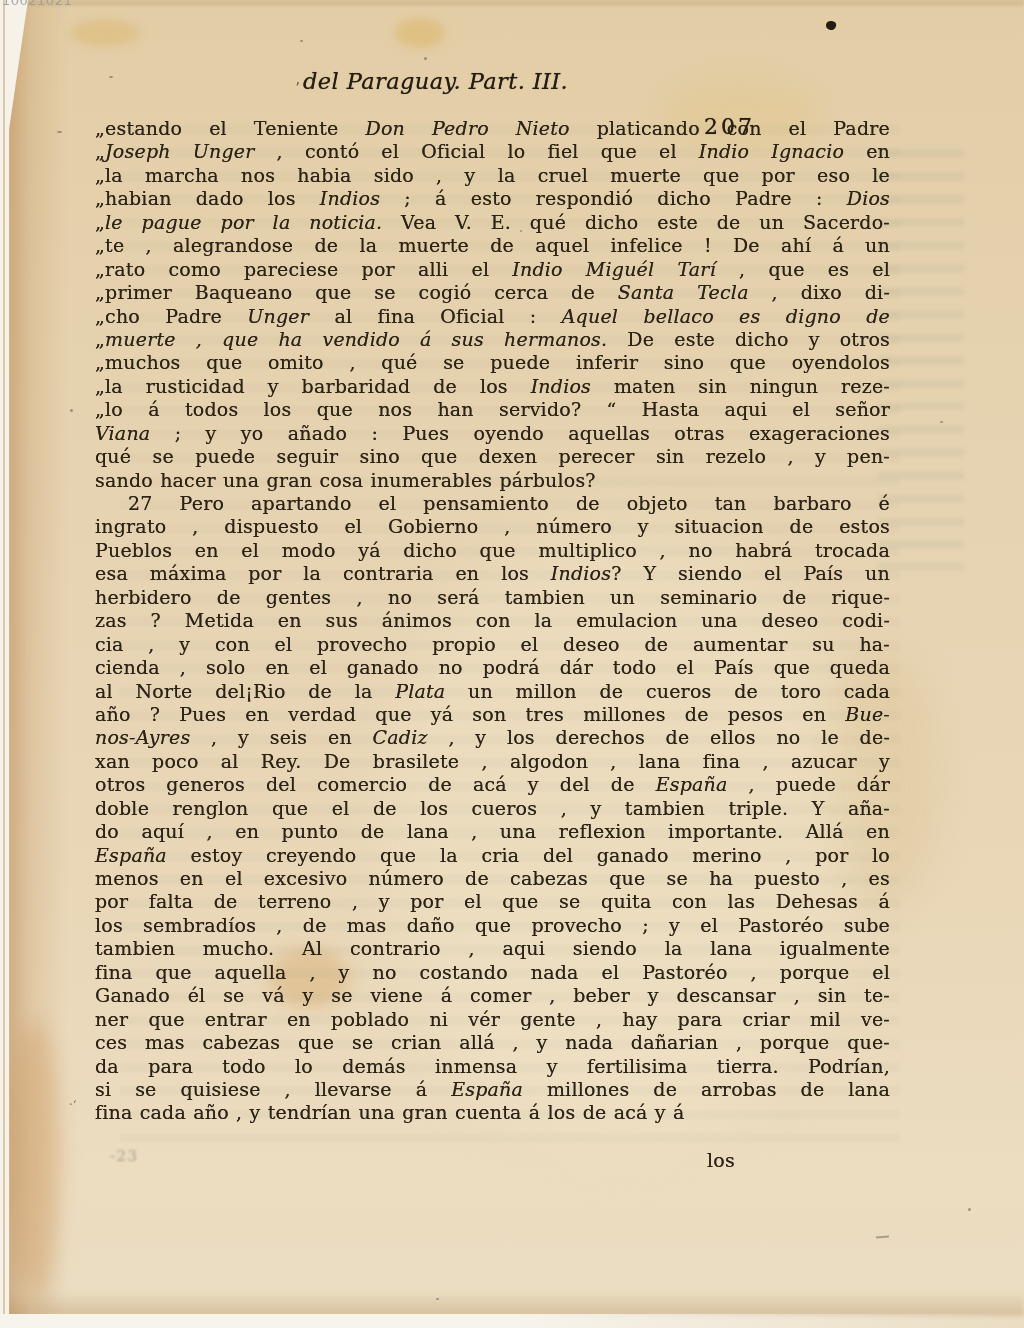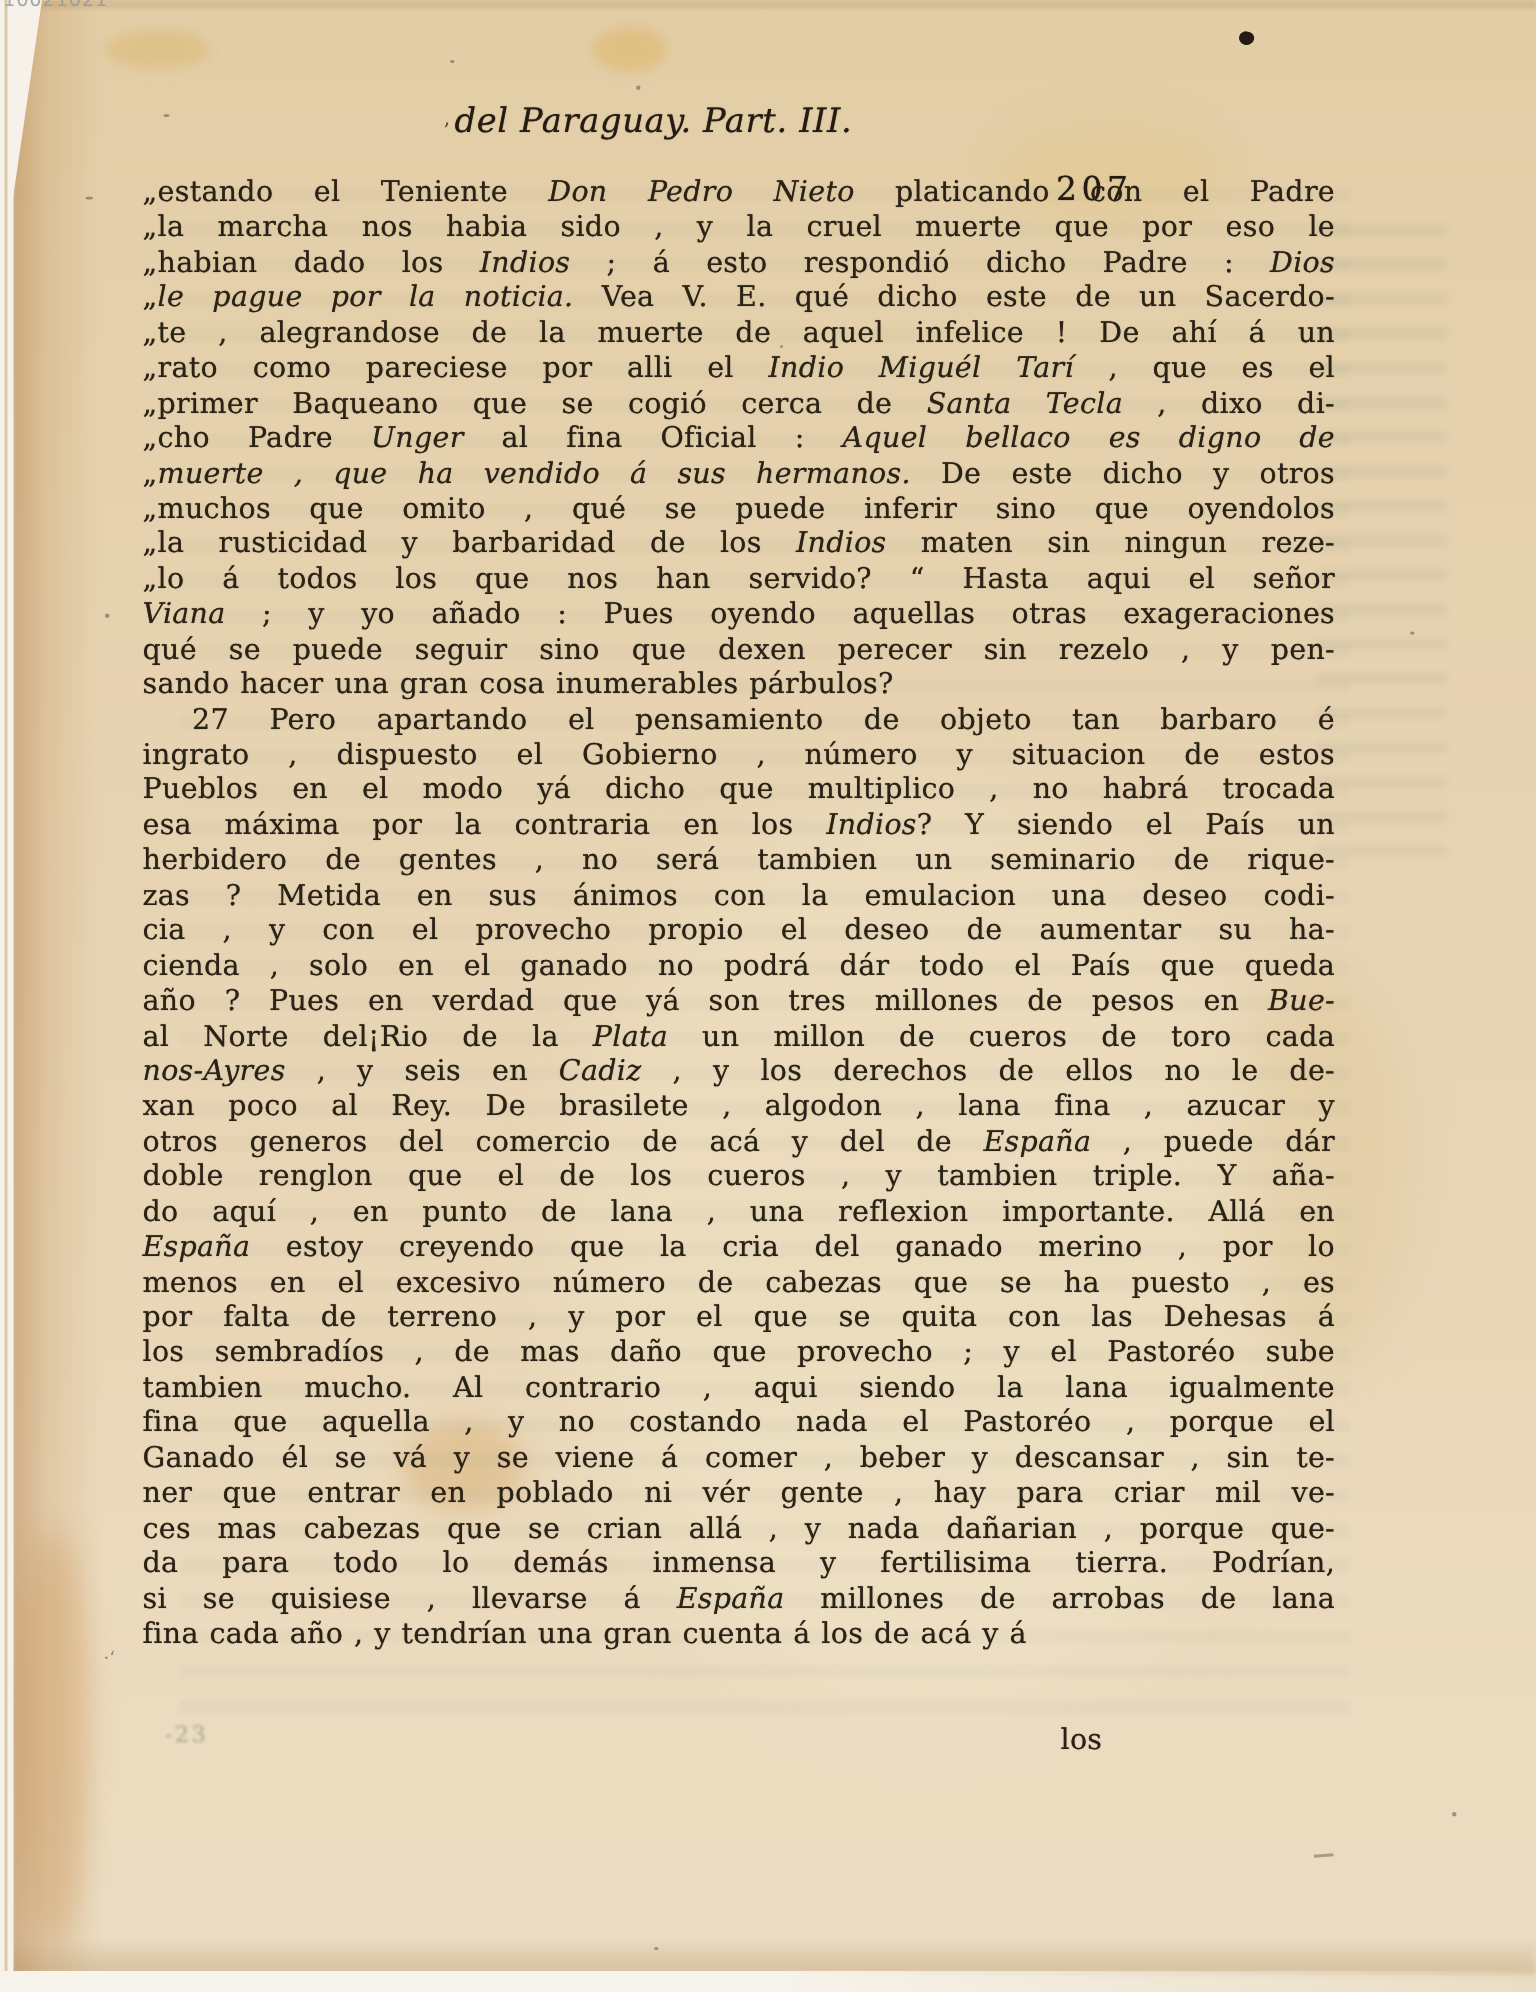--- a/index.html
+++ b/index.html
@@ -118,20 +118,21 @@
   <div class="speck" style="left:436px;top:1298px;width:3px;height:2px;"></div>
   <div class="speck" style="left:156px;top:876px;width:2px;height:2px;"></div>
 
   <div class="title-mark">ʼ</div>
   <div class="header-title">del Paraguay. Part. III.</div>
   <div class="page-number">207</div>
 
   <div class="text-block">
     <div class="catchword">los</div>
   <div class="line"><span>„estando el Teniente </span><em>Don Pedro Nieto</em><span> platicando con el Padre</span></div>
+      <div class="line"><span>„</span><em>Joseph Unger</em><span> , contó el Oficial lo fiel que el </span><em>Indio Ignacio</em><span> en</span></div>
       <div class="line"><span>„la marcha nos habia sido , y la cruel muerte que por eso le</span></div>
       <div class="line"><span>„habian dado los </span><em>Indios</em><span> ; á esto respondió dicho Padre : </span><em>Dios</em></div>
       <div class="line"><span>„</span><em>le pague por la noticia.</em><span> Vea V. E. qué dicho este de un Sacerdo-</span></div>
       <div class="line"><span>„te , alegrandose de la muerte de aquel infelice ! De ahí á un</span></div>
       <div class="line"><span>„rato como pareciese por alli el </span><em>Indio Miguél Tarí</em><span> , que es el</span></div>
       <div class="line"><span>„primer Baqueano que se cogió cerca de </span><em>Santa Tecla</em><span> , dixo di-</span></div>
       <div class="line"><span>„cho Padre </span><em>Unger</em><span> al fina Oficial : </span><em>Aquel bellaco es digno de</em></div>
       <div class="line"><span>„</span><em>muerte , que ha vendido á sus hermanos.</em><span> De este dicho y otros</span></div>
       <div class="line"><span>„muchos que omito , qué se puede inferir sino que oyendolos</span></div>
       <div class="line"><span>„la rusticidad y barbaridad de los </span><em>Indios</em><span> maten sin ningun reze-</span></div>
@@ -140,22 +141,22 @@
       <div class="line"><span>qué se puede seguir sino que dexen perecer sin rezelo , y pen-</span></div>
       <div class="line nojust"><span>sando hacer una gran cosa inumerables párbulos?</span></div>
       <div class="line indented"><span>27 Pero apartando el pensamiento de objeto tan barbaro é</span></div>
       <div class="line"><span>ingrato , dispuesto el Gobierno , número y situacion de estos</span></div>
       <div class="line"><span>Pueblos en el modo yá dicho que multiplico , no habrá trocada</span></div>
       <div class="line"><span>esa máxima por la contraria en los </span><em>Indios</em><span>? Y siendo el País un</span></div>
       <div class="line"><span>herbidero de gentes , no será tambien un seminario de rique-</span></div>
       <div class="line"><span>zas ? Metida en sus ánimos con la emulacion una deseo codi-</span></div>
       <div class="line"><span>cia , y con el provecho propio el deseo de aumentar su ha-</span></div>
       <div class="line"><span>cienda , solo en el ganado no podrá dár todo el País que queda</span></div>
+      <div class="line"><span>al Norte del¡Rio de la </span><em>Plata</em><span> un millon de cueros de toro cada</span></div>
       <div class="line"><span>año ? Pues en verdad que yá son tres millones de pesos en </span><em>Bue-</em></div>
-      <div class="line"><span>al Norte del¡Rio de la </span><em>Plata</em><span> un millon de cueros de toro cada</span></div>
       <div class="line"><em>nos-Ayres</em><span> , y seis en </span><em>Cadiz</em><span> , y los derechos de ellos no le de-</span></div>
       <div class="line"><span>xan poco al Rey. De brasilete , algodon , lana fina , azucar y</span></div>
       <div class="line"><span>otros generos del comercio de acá y del de </span><em>España</em><span> , puede dár</span></div>
       <div class="line"><span>doble renglon que el de los cueros , y tambien triple. Y aña-</span></div>
       <div class="line"><span>do aquí , en punto de lana , una reflexion importante. Allá en</span></div>
       <div class="line"><em>España</em><span> estoy creyendo que la cria del ganado merino , por lo</span></div>
       <div class="line"><span>menos en el excesivo número de cabezas que se ha puesto , es</span></div>
       <div class="line"><span>por falta de terreno , y por el que se quita con las Dehesas á</span></div>
       <div class="line"><span>los sembradíos , de mas daño que provecho ; y el Pastoréo sube</span></div>
       <div class="line"><span>tambien mucho. Al contrario , aqui siendo la lana igualmente</span></div>

